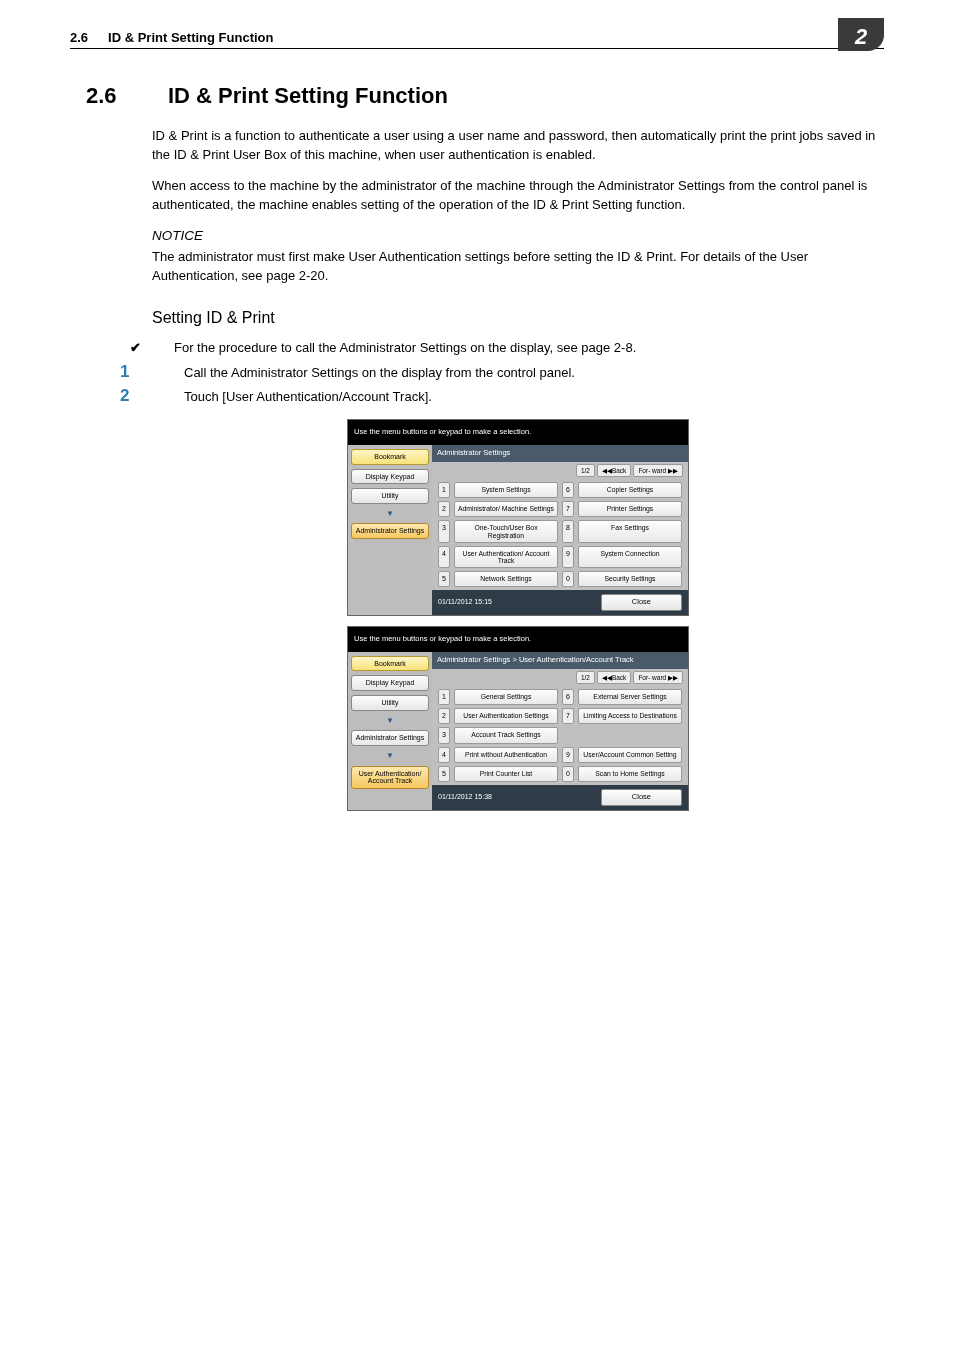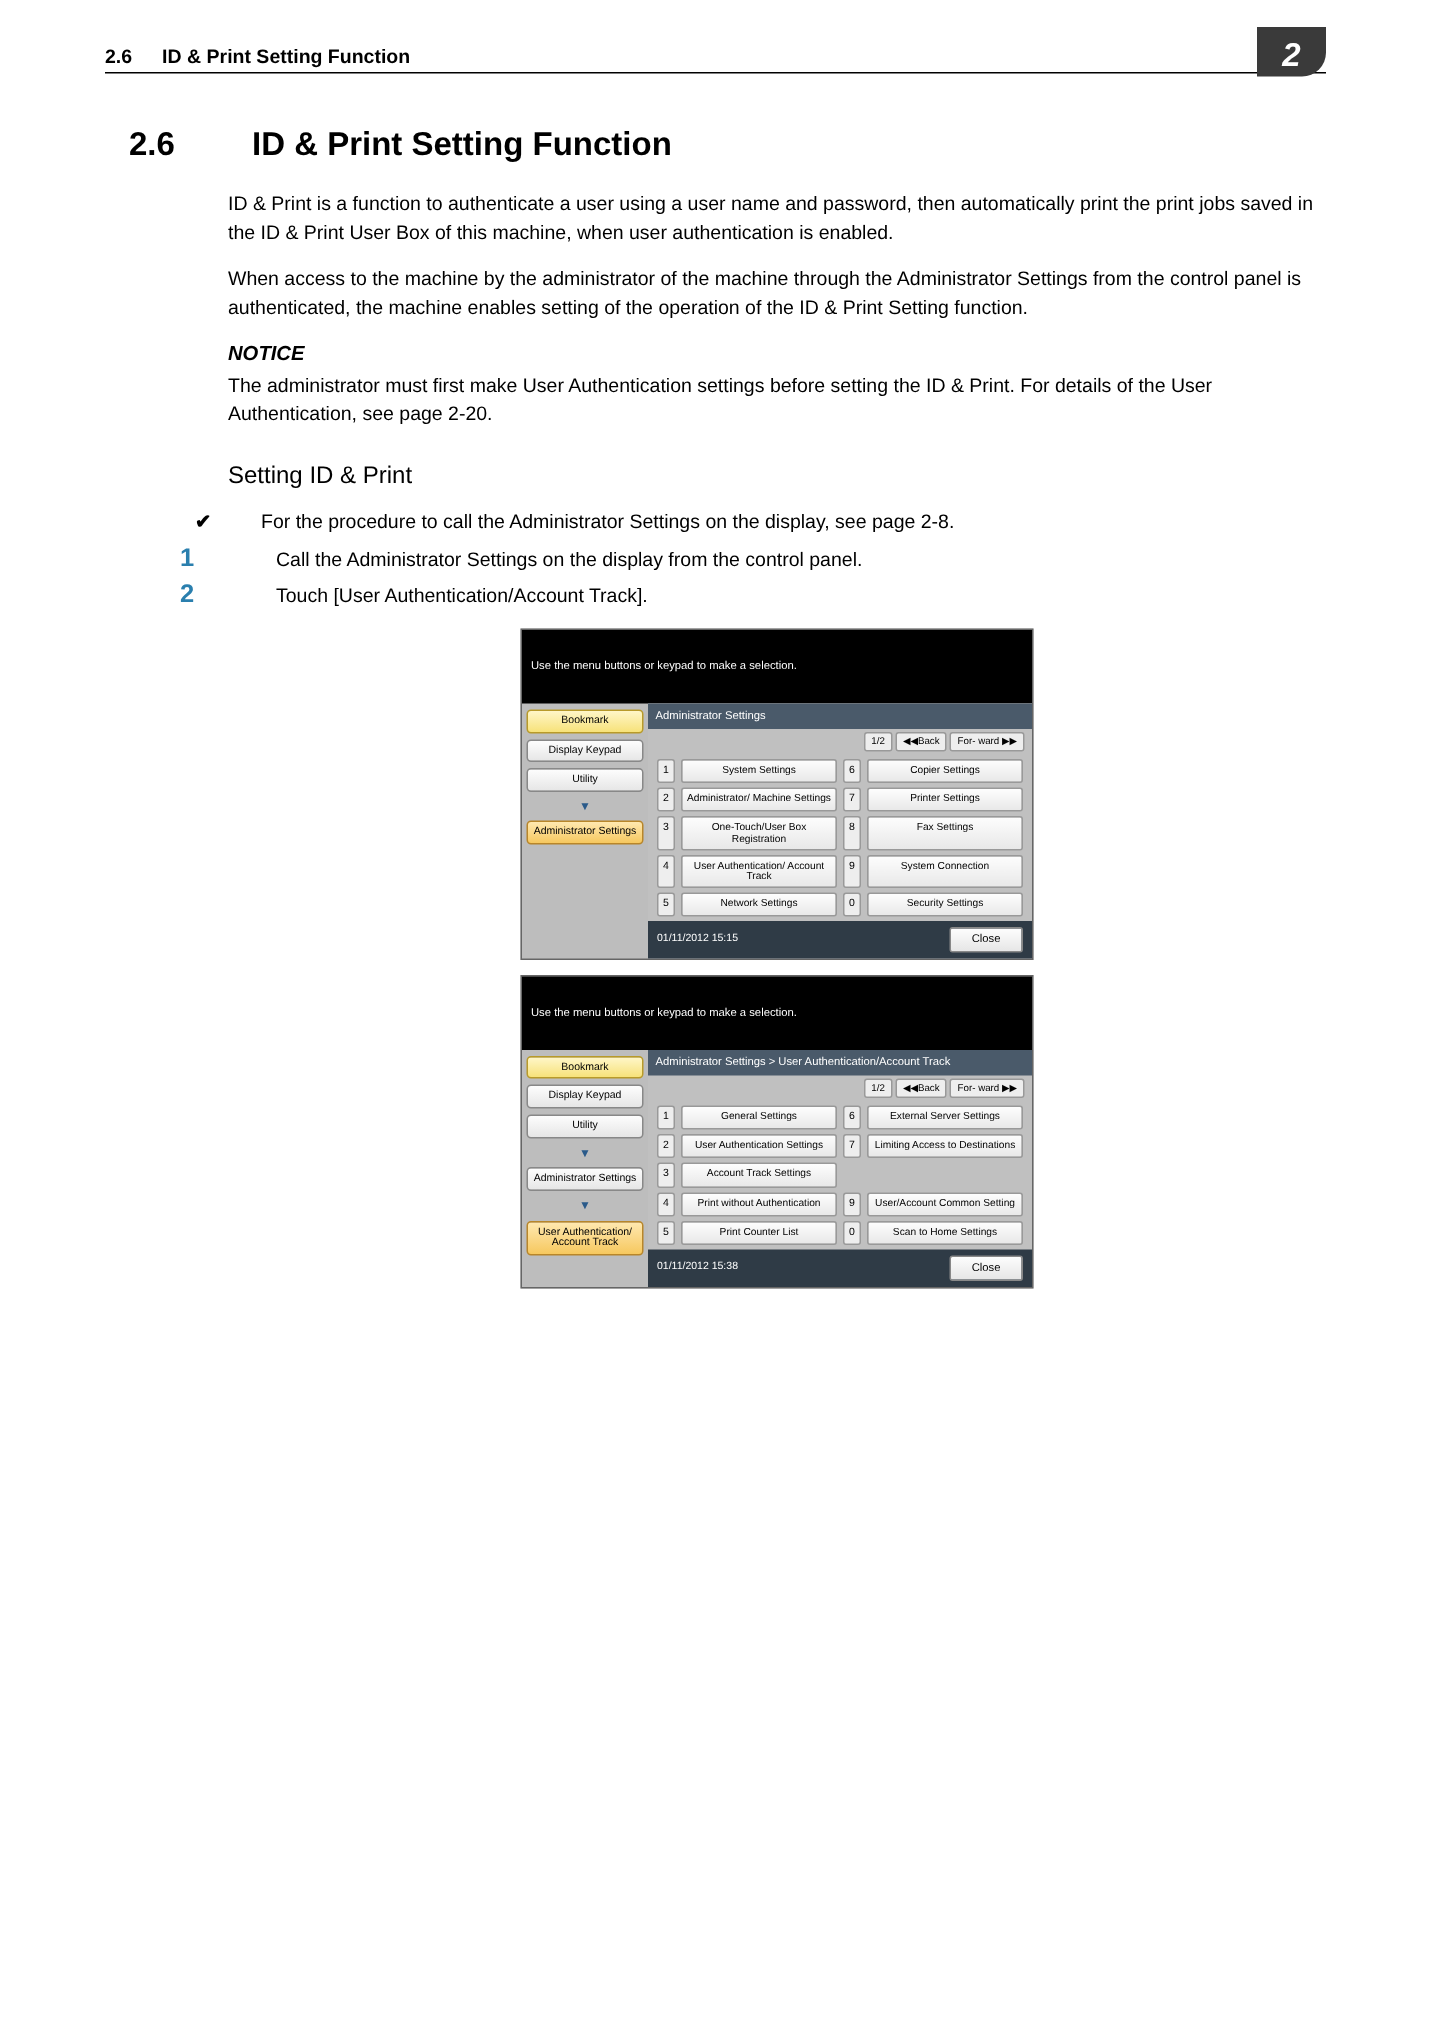--- a/index.html
+++ b/index.html
@@ -6,46 +6,46 @@
   .page{padding:30px 70px 30px 70px;position:relative}
   .runhead{display:flex;align-items:center;border-bottom:1px solid #000;padding-bottom:3px;margin-bottom:4px}
   .runhead .num{font-weight:bold;font-size:13px;color:#000;margin-right:20px}
   .runhead .txt{font-weight:bold;font-size:13px;color:#000}
   .chapbox{position:absolute;right:70px;top:18px;width:46px;height:32px;background:#3a3a3a;border-bottom-right-radius:16px;display:flex;align-items:flex-end;justify-content:center;padding-bottom:1px}
   .chapbox span{color:#fff;font-size:22px;font-weight:bold;font-style:italic}
   h1.sec{font-size:22px;font-weight:bold;color:#000;margin:34px 0 18px 16px}
   h1.sec .sn{display:inline-block;width:82px}
   .body{margin-left:82px;font-size:13px;line-height:1.45;color:#000}
   .body p{margin:0 0 12px 0}
-  .notice{font-weight:bold;font-style:italic;font-size:13.5px;margin-top:4px;margin-bottom:2px}
+  .notice{font-weight:normal;font-style:italic;font-size:13.5px;margin-top:4px;margin-bottom:2px}
   .notice-body{margin-bottom:22px}
   h2.sub{font-size:16px;font-weight:normal;margin:20px 0 10px 0}
   .chk{margin:2px 0;padding-left:22px;text-indent:-22px}
   .chk .mark{display:inline-block;width:22px;font-weight:bold}
   .step{margin:0 0;padding-left:32px;text-indent:-32px}
   .step .sn{display:inline-block;width:32px;color:#2a7fae;font-weight:bold;font-size:17px}
   .shot{display:block;margin:12px auto 10px auto}
 
   
   .scr{width:340px;background:#bdbdbd;border:1px solid #666;font-family:Arial;font-size:8px;color:#000;margin:10px auto}
-  .scr .top{background:#000;color:#fff;font-size:7.5px;padding:19px 6px}
+  .scr .top{background:#000;color:#fff;font-size:7.5px;padding:7px 6px}
   .scr .inner{display:flex}
   .scr .side{width:78px;padding:4px 3px;display:flex;flex-direction:column;gap:4px}
   .sbtn{background:linear-gradient(#fdfdfd,#e6e6e6);border:1px solid #888;border-radius:3px;font-size:7px;text-align:center;padding:3px 1px;line-height:1.1}
   .sbtn.tab{background:linear-gradient(#fff6c8,#f7e27a);border-color:#b89a2a}
   .sbtn.sel{background:linear-gradient(#ffe8b0,#f6c85f);border-color:#b8862a}
   .scr .main{flex:1;background:#c0c0c0;padding:0}
   .titlebar{background:#4a5a6a;color:#fff;font-size:7.5px;padding:3px 5px}
   .pager{display:flex;justify-content:flex-end;gap:2px;padding:2px 5px;align-items:center}
   .pg{background:#eee;border:1px solid #999;border-radius:2px;font-size:6.5px;padding:1px 4px}
   .grid{display:grid;grid-template-columns:12px 1fr 12px 1fr;gap:3px 4px;padding:3px 6px}
   .nbox{background:#eee;border:1px solid #999;text-align:center;font-size:7px;padding:2px 0;border-radius:2px}
   .opt{background:linear-gradient(#fdfdfd,#e8e8e8);border:1px solid #999;border-radius:2px;font-size:6.8px;text-align:center;padding:3px 1px;line-height:1.05}
   .bot{display:flex;justify-content:space-between;padding:4px 6px;background:#2f3b46;color:#fff;font-size:7px;align-items:center}
-  .close{background:linear-gradient(#fdfdfd,#e6e6e6);color:#000;border:1px solid #888;border-radius:2px;padding:2px 14px;font-size:7.5px}
+  .close{background:linear-gradient(#fdfdfd,#e6e6e6);color:#000;border:1px solid #888;border-radius:2px;padding:2px 30px;font-size:7.5px}
   .arrow{font-size:8px;text-align:center;color:#2a5a8a}
 </style>
 </head>
 <body>
 
 <div class="page">
   <div class="chapbox">
       <span>2</span>
     </div>
 

